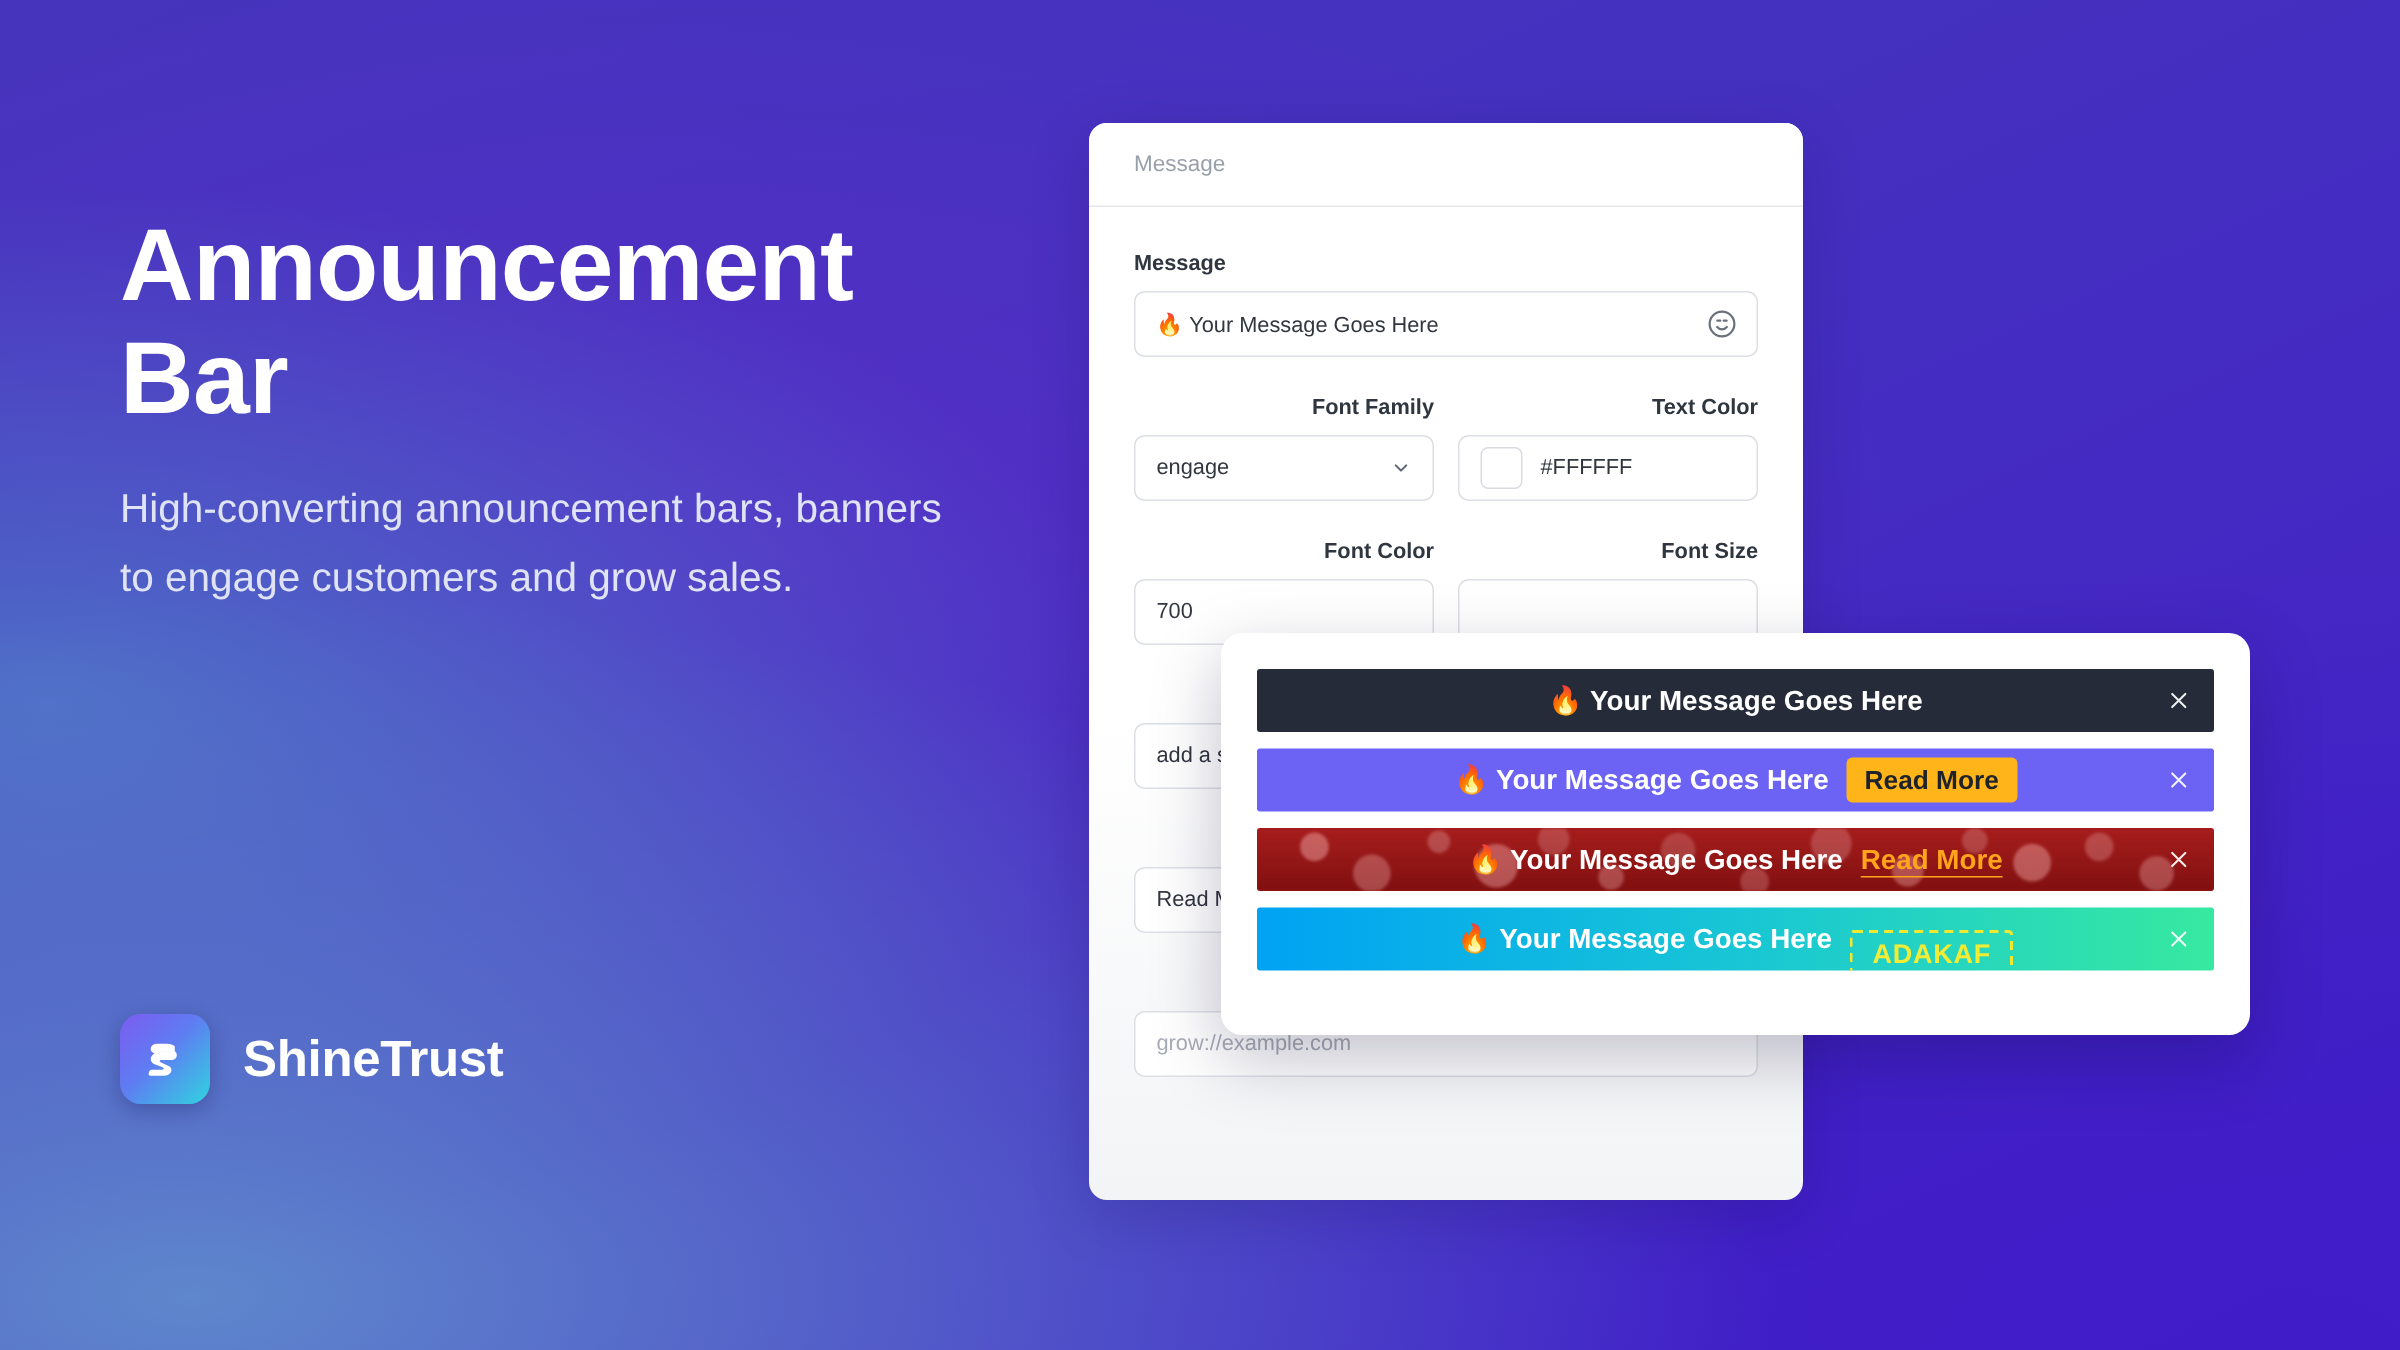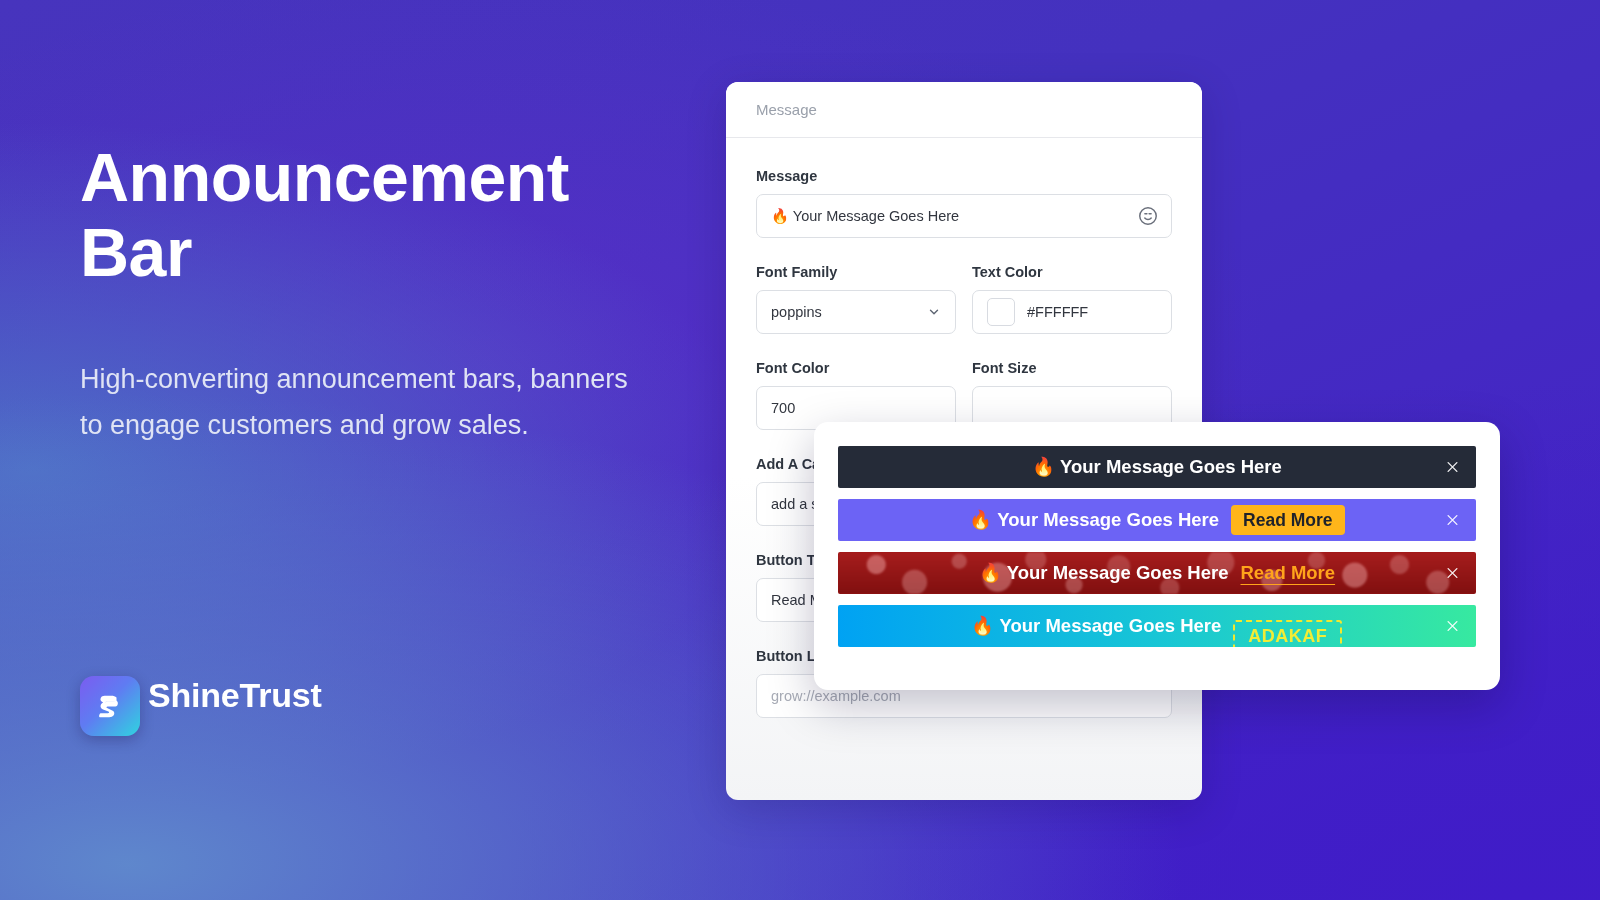--- a/index.html
+++ b/index.html
@@ -20,27 +20,27 @@
 
   
   .left-pane {
     position: absolute; left: 80px; top: 140px; width: 600px;
   }
   .hero-title {
     font-size: 68px; font-weight: 700; color: #ffffff;
     letter-spacing: -0.5px; line-height: 1.1;
   }
   .hero-sub {
-    margin-top: 66px;
+    margin-top: 26px;
     font-size: 27px; line-height: 1.72; color: #dfe3f4;
     font-weight: 400; max-width: 560px;
   }
   .brand {
     position: absolute; left: 80px; top: 676px;
-    display: flex; align-items: flex-start; gap: 8px;
+    display: flex; align-items: center; gap: 22px;
   }
   .brand-mark {
     width: 60px; height: 60px; border-radius: 14px;
     background: linear-gradient(135deg, #7b5cf0 0%, #5f7cf2 45%, #2fd4e0 100%);
     display: flex; align-items: center; justify-content: center;
     box-shadow: 0 4px 14px rgba(20,10,70,0.28);
   }
   .brand-name {
     font-size: 34px; font-weight: 700; color: #ffffff; letter-spacing: -0.2px;
   }
@@ -67,21 +67,21 @@
   }
   .input {
     height: 44px; border: 1px solid #dcdfe4; border-radius: 7px;
     background: #fff; display: flex; align-items: center;
     padding: 0 14px; font-size: 14.5px; color: #32363f;
     position: relative;
   }
   .input.ph { color: #a8acb6; }
   .row2 { display: flex; gap: 16px; }
   .col { flex: 1 1 0; min-width: 0; }
-  .gap-lg { margin-top: 26px; }
+  .gap-lg { margin-top: 26px; text-align: right; }
   .emoji-btn {
     position: absolute; right: 12px; top: 50%; transform: translateY(-50%);
     width: 22px; height: 22px; color: #6b707c;
   }
   .chevron {
     position: absolute; right: 14px; top: 50%; transform: translateY(-50%);
     width: 14px; height: 14px; color: #5d6472;
   }
   .swatch {
     width: 28px; height: 28px; border: 1px solid #d8dbe1; border-radius: 5px;
@@ -194,21 +194,21 @@
             <path d="M8.6 9.6h2.2M13.2 9.6h2.2" stroke-linecap="round"></path>
           </svg>
         </span>
       </div>
     </div>
 
     <div class="row2 gap-lg">
       <div class="col">
         <div class="field-label">Font Family</div>
         <div class="input">
-          <span>poppins</span>
+          <span>engage</span>
           <span class="chevron">
             <svg viewBox="0 0 24 24" width="14" height="14" fill="none" stroke="currentColor" stroke-width="2.4" stroke-linecap="round" stroke-linejoin="round">
                 <polyline points="6 9 12 15 18 9"></polyline>
               </svg>
           </span>
         </div>
       </div>
       <div class="col">
         <div class="field-label">Text Color</div>
         <div class="input">

